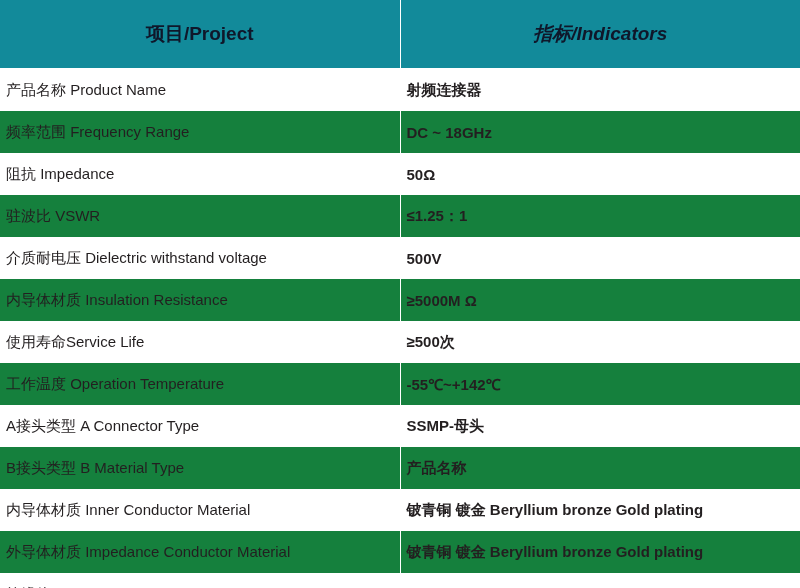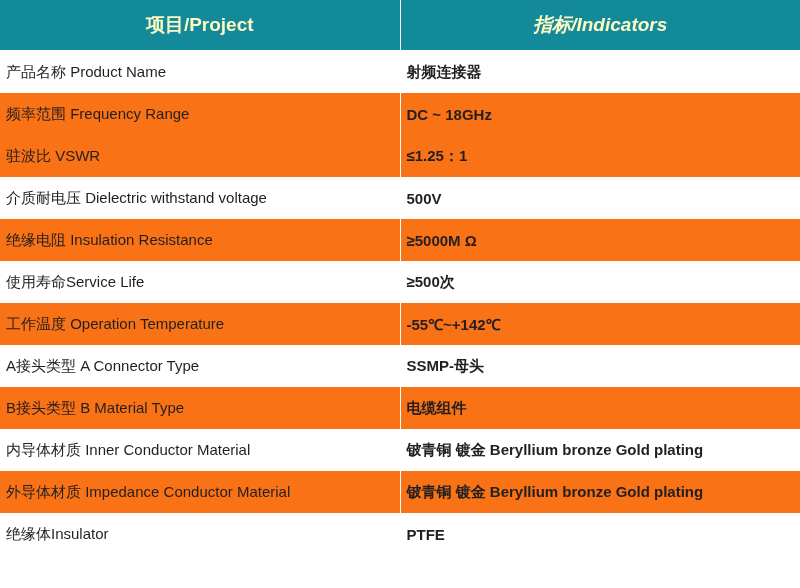--- a/index.html
+++ b/index.html
@@ -17,47 +17,47 @@
   table.spec-table {
     width: 800px;
     border-collapse: collapse;
     table-layout: fixed;
   }
   table.spec-table col.col-item { width: 400px; }
   table.spec-table col.col-ind { width: 400px; }
 
   thead th {
     background: #128a9a;
-    color: #fef9c3;
+    color: #0f172a;
     font-size: 19px;
     font-weight: bold;
     height: 42px;
     line-height: 42px;
-    padding: 4px;
+    padding: 13px;
     text-align: center;
     border: 1px solid #ffffff;
     border-top: none;
   }
   thead th.first { border-left: none; }
   thead th.last { border-right: none; font-style: italic; }
 
   tbody td {
     height: 42px;
     font-size: 15px;
     text-align: left;
     vertical-align: middle;
     padding: 0 6px;
     border-left: 1px solid #ffffff;
     border-right: 1px solid #ffffff;
     color: #231f20;
     white-space: nowrap;
     overflow: hidden;
   }
   tbody tr.row-odd td { background: #ffffff; }
-  tbody tr.row-even td { background: #f97316; }
+  tbody tr.row-even td { background: #15803d; }
 
   tbody td.cell-first { border-left: none; }
   tbody td.cell-last { border-right: none; font-weight: bold; }
 </style>
 </head>
 <body>
 
 <table class="spec-table">
   <colgroup>
     <col class="col-item">
@@ -71,47 +71,51 @@
   </thead>
   <tbody id="table-body">
       <tr class="row-odd">
         <td class="cell-first">产品名称 Product Name</td>
         <td class="cell-last">射频连接器</td>
       </tr>
       <tr class="row-even">
         <td class="cell-first">频率范围 Frequency Range</td>
         <td class="cell-last">DC ~ 18GHz</td>
       </tr>
+      <tr class="row-odd">
+        <td class="cell-first">阻抗 Impedance</td>
+        <td class="cell-last">50Ω</td>
+      </tr>
       <tr class="row-even">
         <td class="cell-first">驻波比 VSWR</td>
         <td class="cell-last">≤1.25：1</td>
       </tr>
       <tr class="row-odd">
         <td class="cell-first">介质耐电压 Dielectric withstand voltage</td>
         <td class="cell-last">500V</td>
       </tr>
       <tr class="row-even">
-        <td class="cell-first">绝缘电阻 Insulation Resistance</td>
+        <td class="cell-first">内导体材质 Insulation Resistance</td>
         <td class="cell-last">≥5000M Ω</td>
       </tr>
       <tr class="row-odd">
         <td class="cell-first">使用寿命Service Life</td>
         <td class="cell-last">≥500次</td>
       </tr>
       <tr class="row-even">
         <td class="cell-first">工作温度 Operation Temperature</td>
         <td class="cell-last">-55℃~+142℃</td>
       </tr>
       <tr class="row-odd">
         <td class="cell-first">A接头类型 A Connector Type</td>
         <td class="cell-last">SSMP-母头</td>
       </tr>
       <tr class="row-even">
         <td class="cell-first">B接头类型 B Material Type</td>
-        <td class="cell-last">电缆组件</td>
+        <td class="cell-last">产品名称</td>
       </tr>
       <tr class="row-odd">
         <td class="cell-first">内导体材质 Inner Conductor Material</td>
         <td class="cell-last">铍青铜 镀金 Beryllium bronze Gold plating</td>
       </tr>
       <tr class="row-even">
         <td class="cell-first">外导体材质 Impedance Conductor Material</td>
         <td class="cell-last">铍青铜 镀金 Beryllium bronze Gold plating</td>
       </tr>
       <tr class="row-odd">

